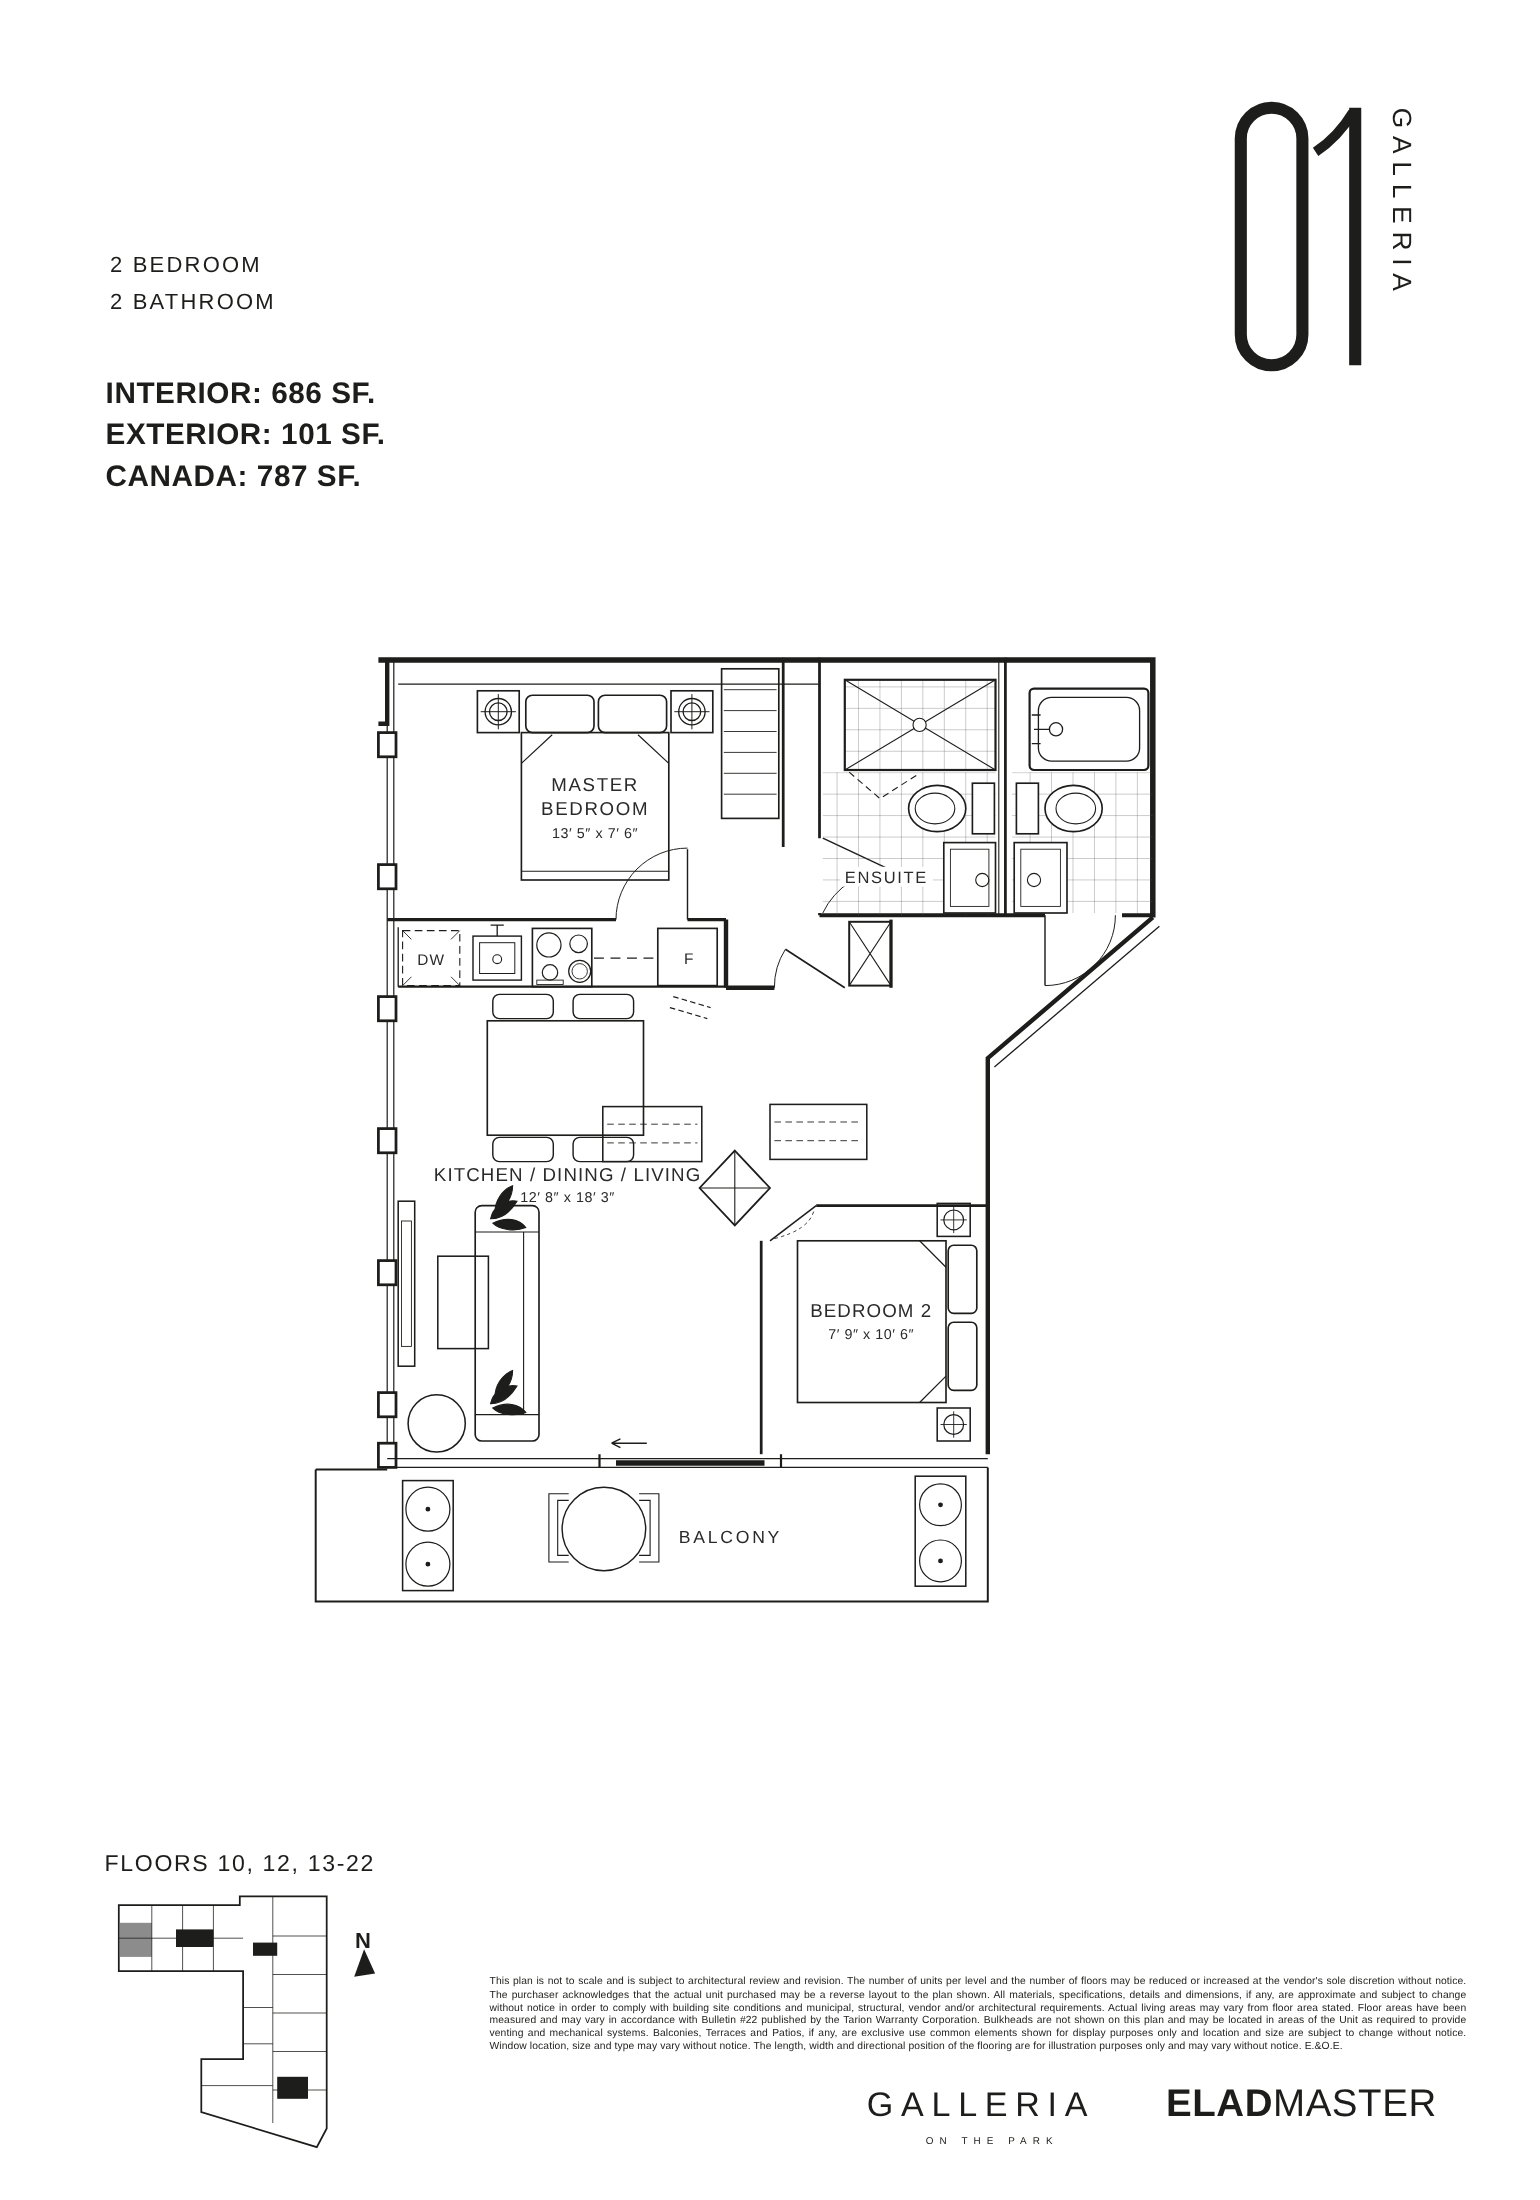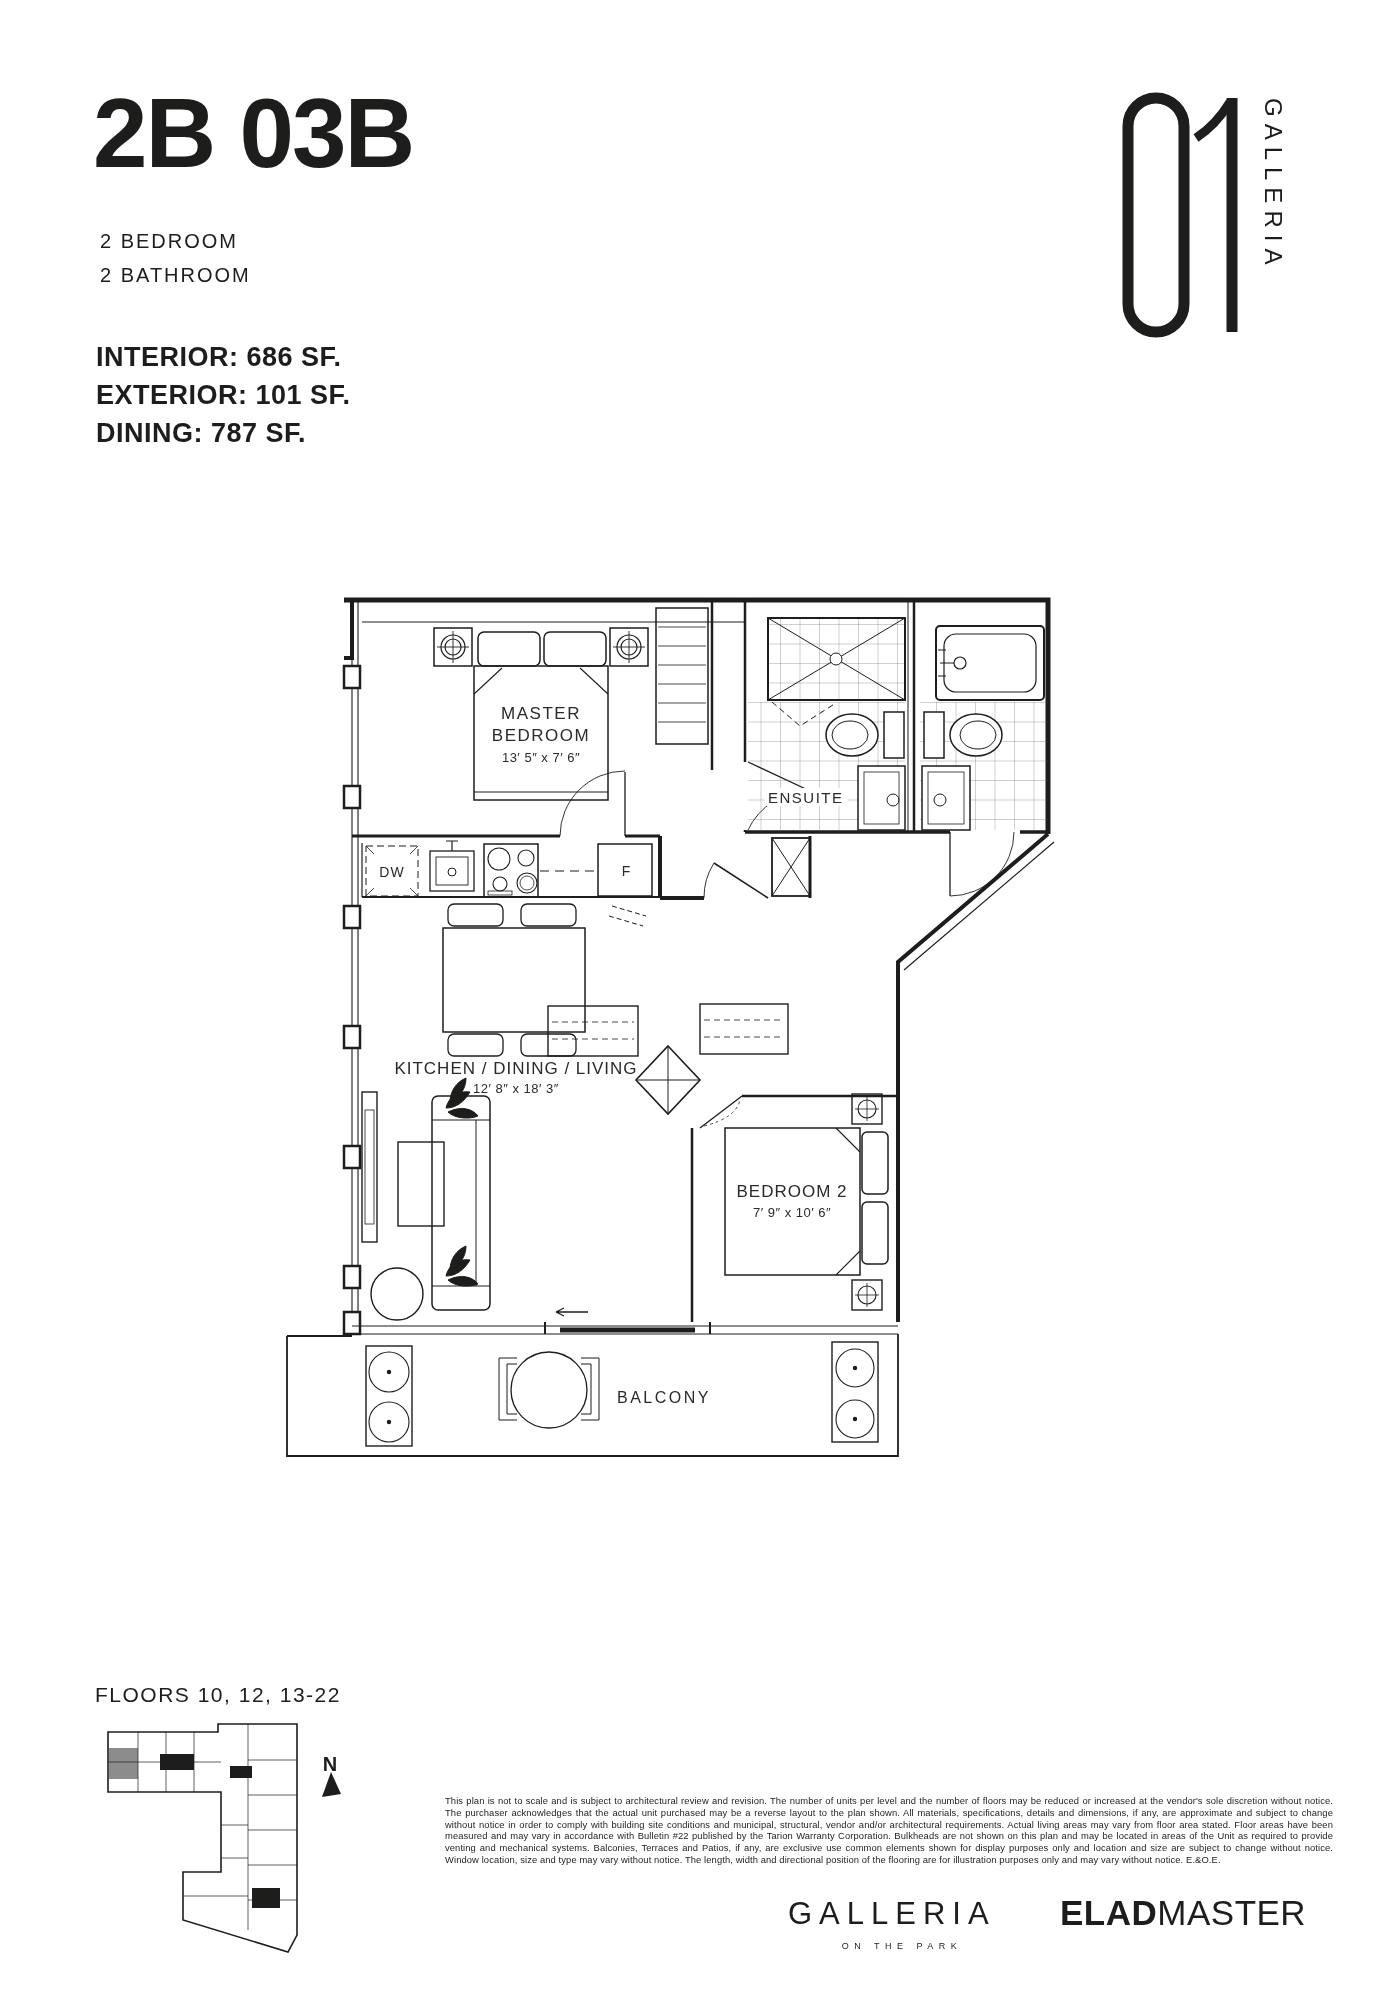--- a/index.html
+++ b/index.html
@@ -34,29 +34,28 @@
   .g-tagline{left:788px;top:1941px;width:228px;font-size:9px;font-weight:400;letter-spacing:5.5px;text-align:center;}
   .elad{left:1060px;top:1893px;font-size:35px;letter-spacing:.5px;}
   .elad .b{font-weight:800;}
   .elad .r{font-weight:400;}
 </style>
 </head>
 <body>
 
 <div id="page">
 
-  <div class="abs unit-code">2B 03B</div>
   <div class="abs unit-type">
     <div>2 BEDROOM</div>
     <div>2 BATHROOM</div>
   </div>
   <div class="abs areas">
     <div><span>INTERIOR:</span> <span>686 SF.</span></div>
     <div><span>EXTERIOR:</span> <span>101 SF.</span></div>
-    <div><span>DINING:</span> <span>787 SF.</span></div>
+    <div><span>CANADA:</span> <span>787 SF.</span></div>
   </div>
 
   <svg class="abs logo-01" width="130" height="250" viewBox="0 0 130 250">
     <rect x="8" y="8" width="56" height="234" rx="28" fill="none" stroke="#1d1d1b" stroke-width="11"></rect>
     <path d="M76,48 Q96,35 110,12" fill="none" stroke="#1d1d1b" stroke-width="9"></path>
     <line x1="112" y1="8" x2="112" y2="242" stroke="#1d1d1b" stroke-width="11"></line>
   </svg>
   <div class="abs logo-vert">GALLERIA</div>
 
   <svg class="abs plan" width="810" height="900" viewBox="270 580 810 900">

